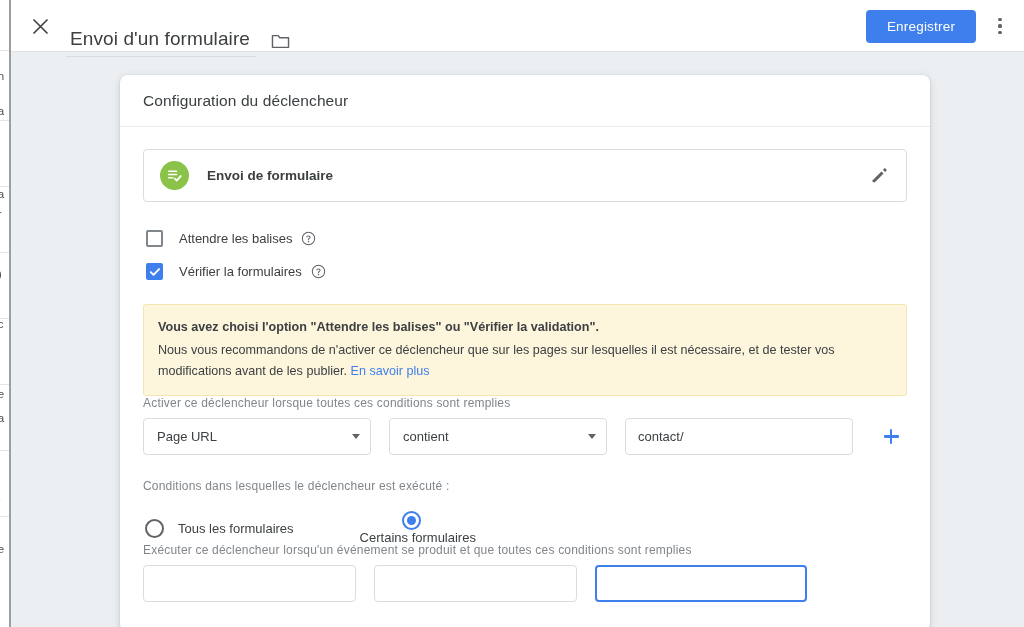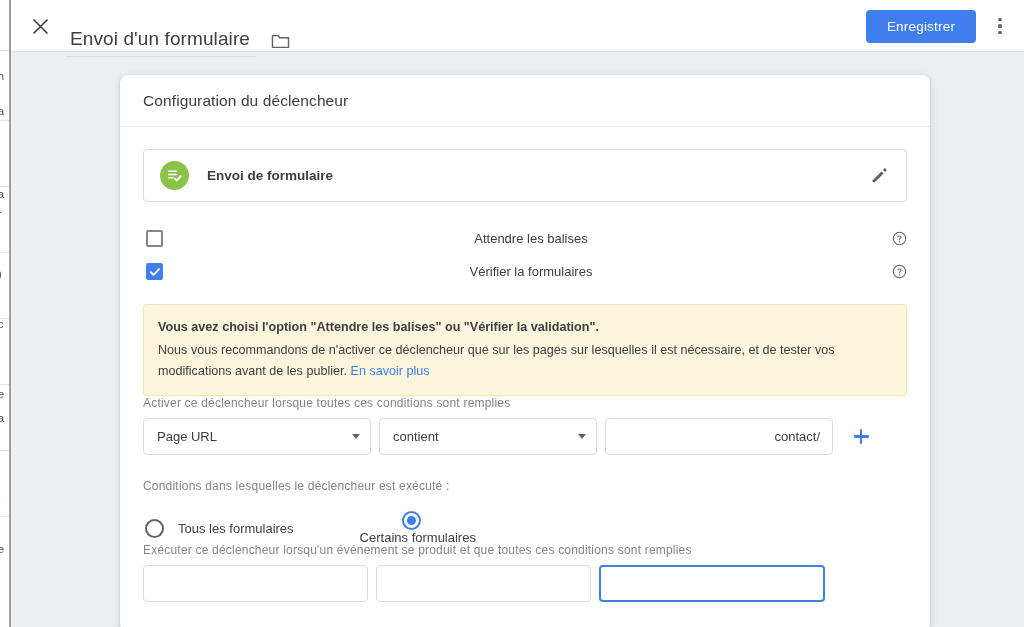--- a/index.html
+++ b/index.html
@@ -185,21 +185,20 @@
     display: flex; align-items: center; justify-content: center;
     cursor: pointer;
   }
 
   
   #checkbox-group { margin-top: 22px; }
   .check-row {
     display: flex;
     align-items: center;
     height: 29px;
-    justify-content: space-between;
   }
   .check-row + .check-row { margin-top: 4px; }
   .cbox {
     width: 17px; height: 17px;
     border-radius: 2px;
     flex: 0 0 auto;
     cursor: pointer;
     display: flex; align-items: center; justify-content: center;
     margin-left: 3px;
   }
@@ -241,21 +240,21 @@
     color: #3f7fed;
     text-decoration: none;
     cursor: pointer;
   }
 
   
   .cond-section { }
   .cond-row {
     display: flex;
     align-items: center;
-    gap: 8px;
+    gap: 18px;
   }
   .select-box {
     height: 37px;
     border: 1px solid #dadce0;
     border-radius: 4px;
     display: flex;
     align-items: center;
     padding: 0 10px 0 13px;
     font-size: 13px;
     color: #3c4043;
@@ -275,21 +274,20 @@
   .text-input {
     height: 37px;
     border: 1px solid #dadce0;
     border-radius: 4px;
     padding: 0 12px;
     font-size: 13px;
     color: #3c4043;
     font-family: "Liberation Sans", sans-serif;
     background: #fff;
     outline: none;
-    text-align: right;
   }
   .w-var { width: 228px; }
   .w-op  { width: 218px; }
   .w-val { width: 228px; }
 
   .icon-btn {
     width: 22px; height: 30px;
     display: flex; align-items: center; justify-content: center;
     color: #3f7fed;
     cursor: pointer;

